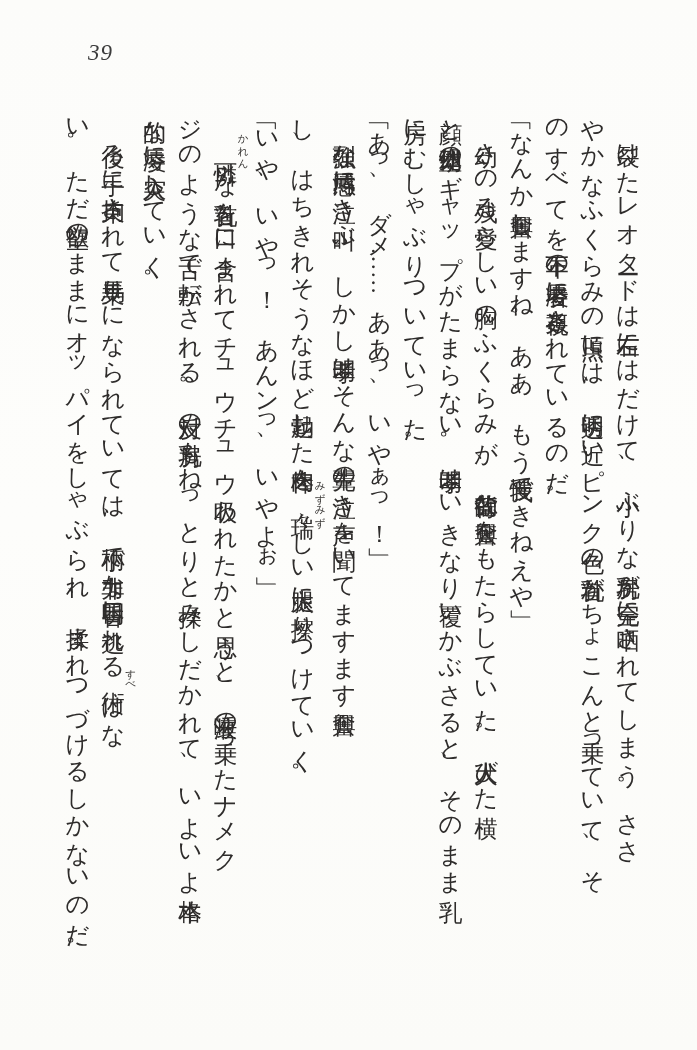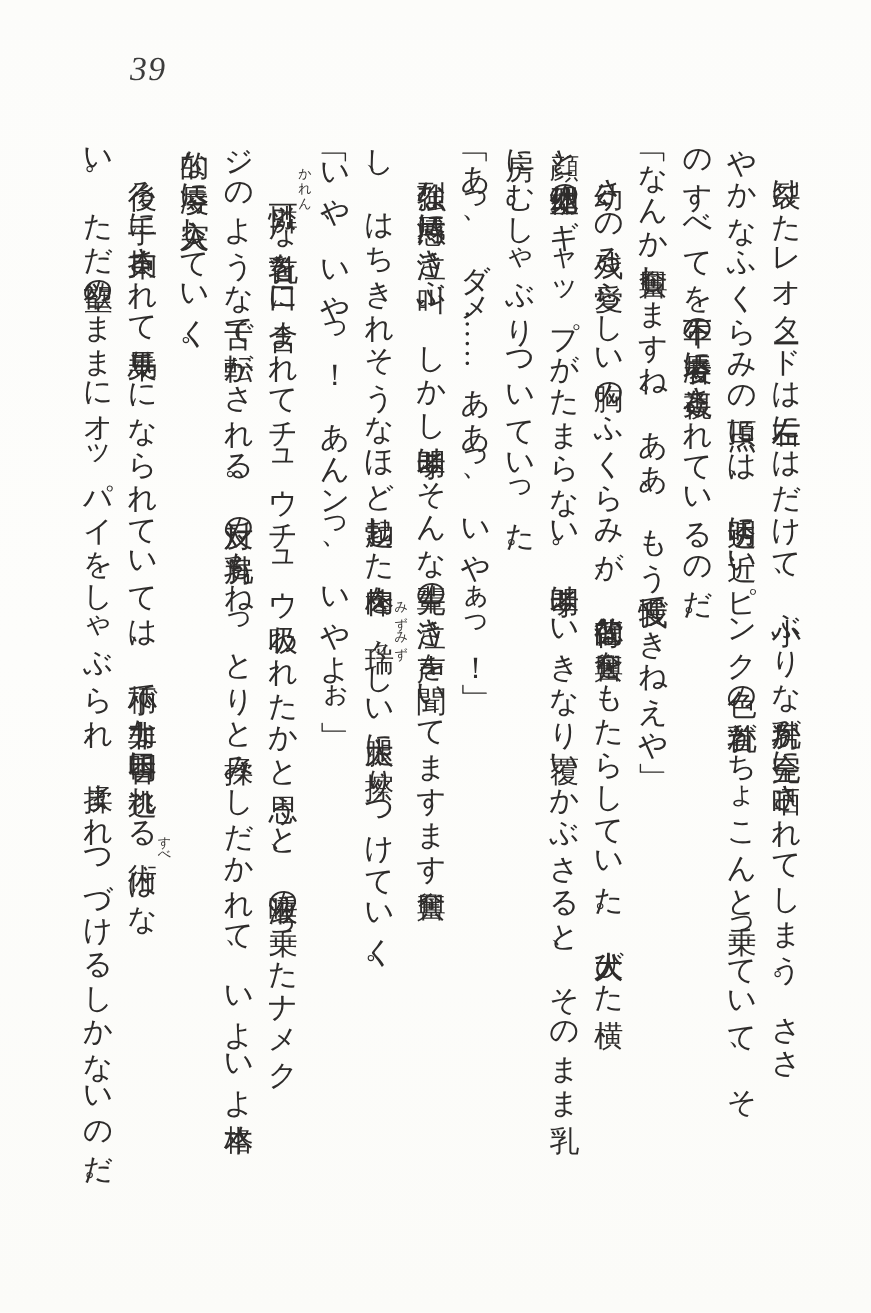--- a/index.html
+++ b/index.html
@@ -15,22 +15,22 @@
   }
   .book-page {
     position: relative;
     width: 697px;
     height: 1050px;
     background: linear-gradient(180deg, #fcfcfa 0%, #fdfdfb 50%, #fbfbf8 100%);
   }
   .page-number {
     position: absolute;
     top: 40px;
-    left: 104px;
-    font-size: 27px;
+    left: 88px;
+    font-size: 23px;
     font-style: italic;
     color: #3c3c3c;
     letter-spacing: 1px;
   }
   .text-block {
     position: absolute;
     top: 103px;
     right: 52px;
     width: 578px;
     height: 925px;

